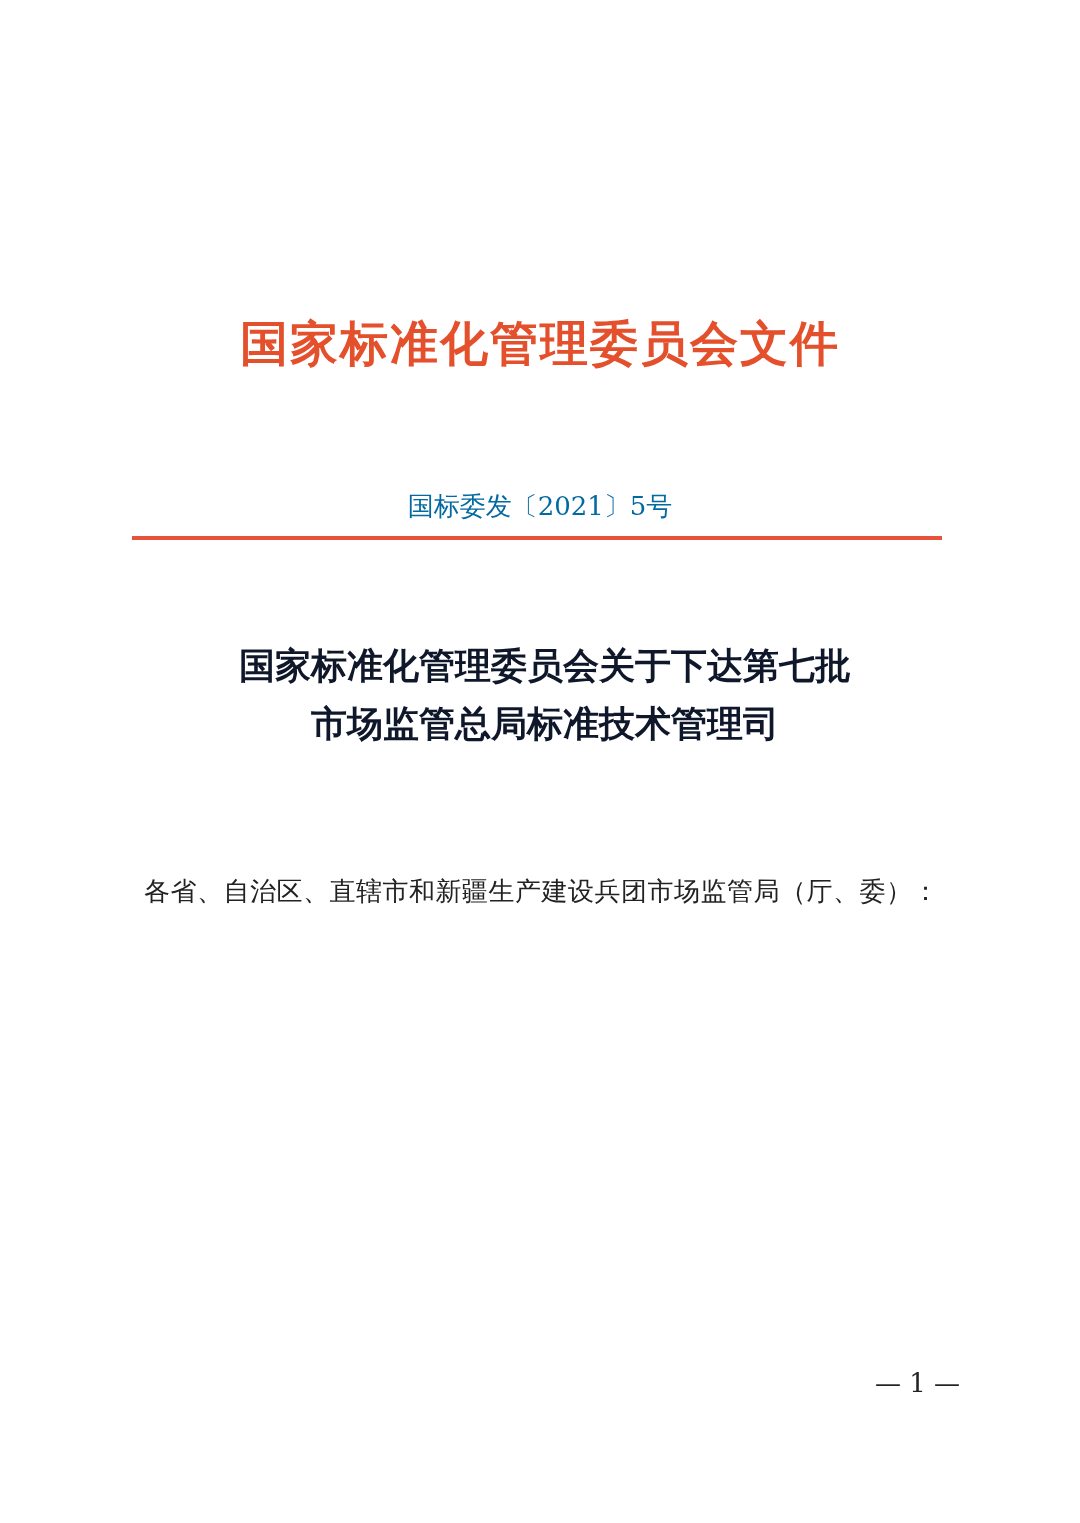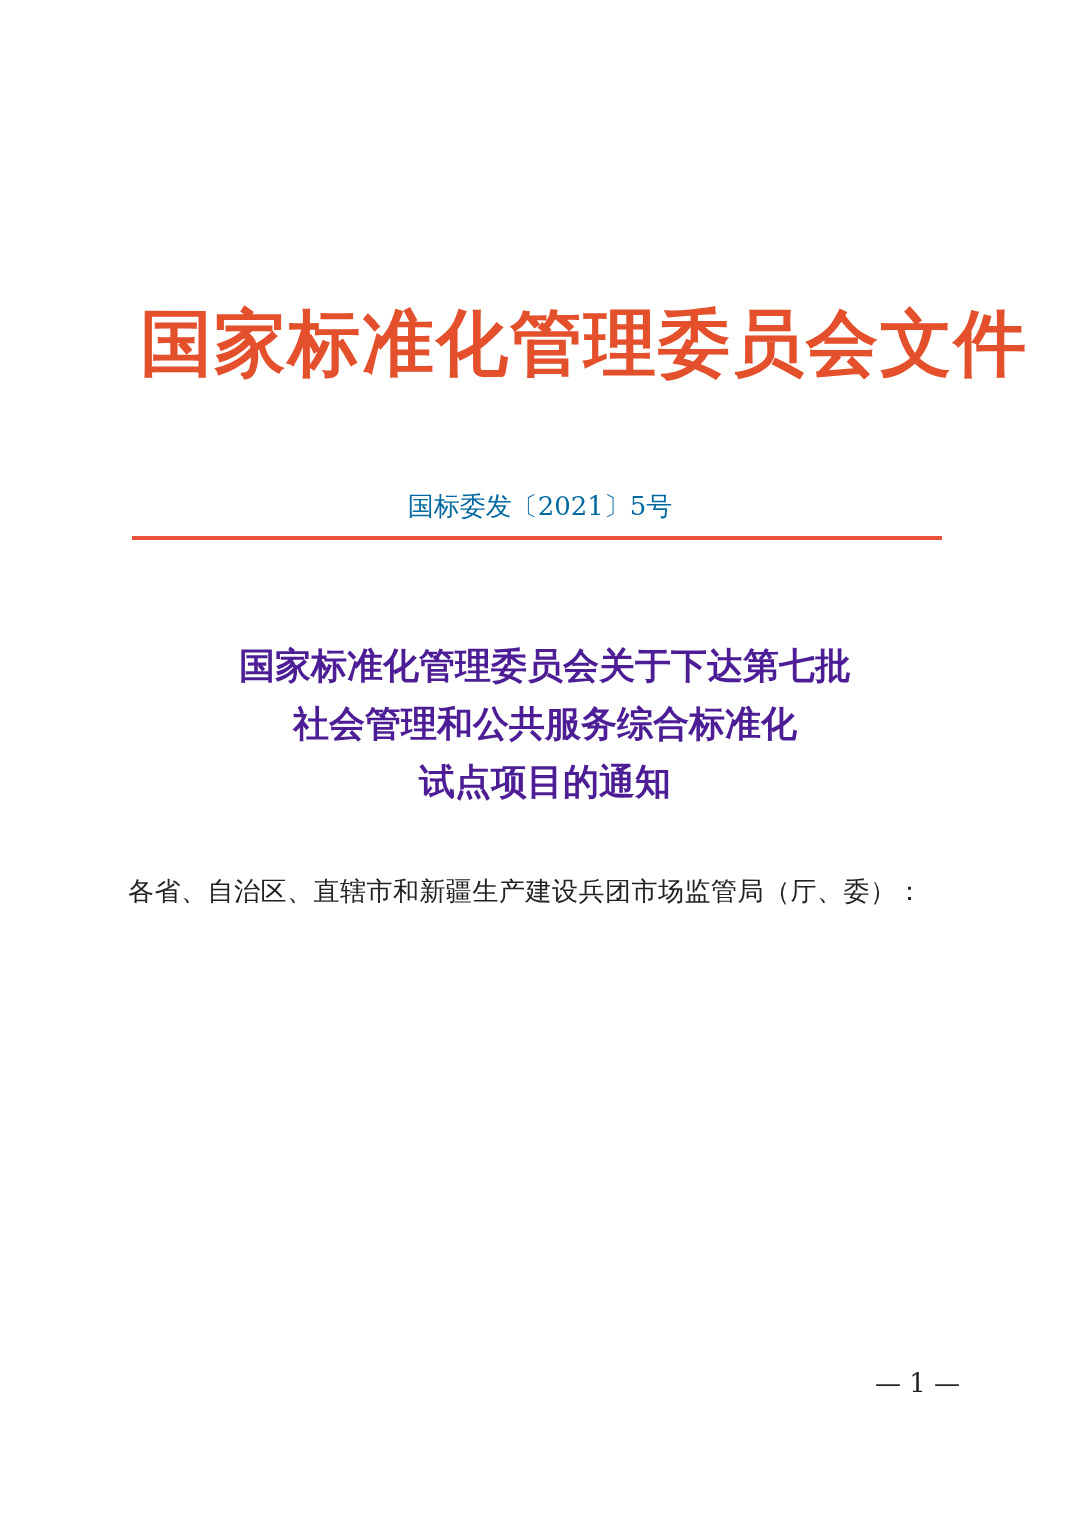--- a/index.html
+++ b/index.html
@@ -23,21 +23,21 @@
       background: #ffffff;
     }
     .masthead {
       position: absolute;
       left: 140px;
       top: 298px;
       width: 800px;
       text-align: center;
       font-family: "DejaVu Serif", "Liberation Serif", serif;
       font-weight: bold;
-      font-size: 72px;
+      font-size: 48px;
       letter-spacing: 2px;
       color: #e4502c;
       line-height: 90px;
       white-space: nowrap;
     }
     .doc-number {
       position: absolute;
       left: 135px;
       top: 488px;
       width: 810px;
@@ -57,26 +57,26 @@
     }
     .title {
       position: absolute;
       left: 140px;
       top: 636px;
       width: 810px;
       text-align: center;
       font-weight: bold;
       font-size: 36px;
       line-height: 58px;
-      color: #4c1d95;
+      color: #0f172a;
     }
     .title div { white-space: nowrap; }
     .body-text {
       position: absolute;
-      left: 128px;
+      left: 144px;
       top: 864px;
       width: 820px;
       font-size: 26px;
       line-height: 54px;
       color: #222;
     }
     .body-text p {
       margin: 0;
       text-align: justify;
       letter-spacing: 1px;
@@ -99,22 +99,21 @@
 <div class="page">
 
   <div class="masthead">国家标准化管理委员会文件</div>
 
   <div class="doc-number">国标委发〔2021〕5号</div>
 
   <div class="red-rule"></div>
 
   <div class="title">
     <div>国家标准化管理委员会关于下达第七批</div>
-    <div>社会管理和公共服务综合标准化</div>
-    <div>试点项目的通知</div>
+    <div>市场监管总局标准技术管理司</div>
   </div>
 
   <div class="body-text">
     <p style="letter-spacing:0.5px;">各省、自治区、直辖市和新疆生产建设兵团市场监管局（厅、委）：</p>
   </div>
 
   <div class="page-number">— 1 —</div>
 
 </div>
 

